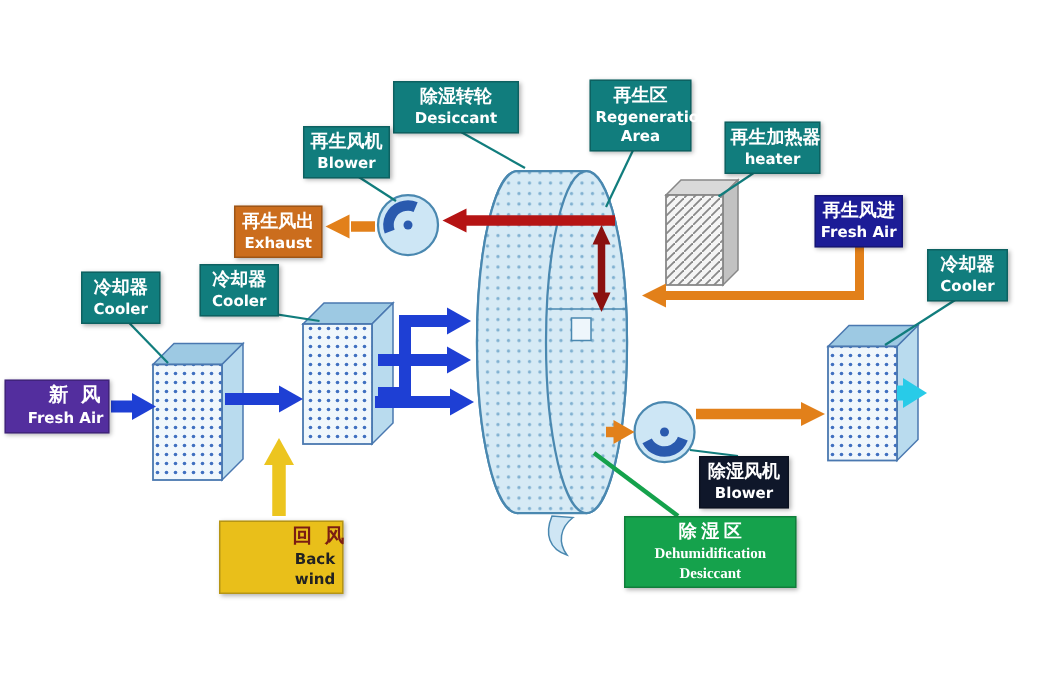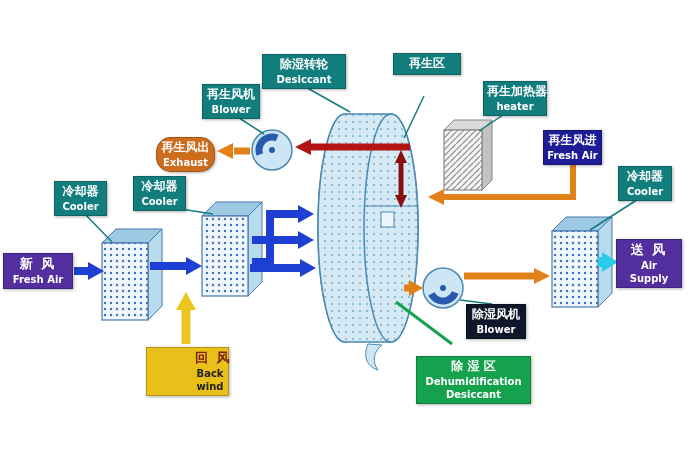--- a/index.html
+++ b/index.html
@@ -10,21 +10,21 @@
   .label {
     position:absolute; color:#fff; text-align:center;
     padding:2px 3px; line-height:1.3;
     border:1px solid rgba(0,0,0,.22);
     box-shadow:1px 1px 3px rgba(0,0,0,.3);
   }
   .label .zh { font-size:12px; font-weight:bold; white-space:nowrap; }
   .label .en { font-size:10px; font-weight:bold; }
   .label.big .zh { font-size:13px; letter-spacing:2px; }
   .teal    { background:#117d7d; }
-  .orange  { background:#cb6d1d;border-radius:15px; }
+  .orange  { background:#cb6d1d; }
   .navy    { background:#1c1c96; }
   .purple  { background:#532e9e; }
   .yellowbg{ background:#e9bf1a;padding-left:48px; }
   .dkgreen { background:#0f172a; }
   .green   { background:#15a24c; }
   .yellowbg .zh { color:#7a1d12; }
   .yellowbg .en { color:#222; }
 </style>
 </head>
 <body>
@@ -153,20 +153,21 @@
     </g>
   </svg>
 
   <div class="label teal" style="left:262px; top:54px; width:84px;">
     <div class="zh">除湿转轮</div>
     <div class="en">Desiccant</div>
   </div>
 
   <div class="label teal" style="left:393px; top:53px; width:68px;">
     <div class="zh">再生区</div>
+    <div class="en">Regeneration Area</div>
   </div>
 
   <div class="label teal" style="left:202px; top:84px; width:58px;">
     <div class="zh">再生风机</div>
     <div class="en">Blower</div>
   </div>
 
   <div class="label teal" style="left:483px; top:81px; width:64px;">
     <div class="zh">再生加热器</div>
     <div class="en">heater</div>
@@ -190,38 +191,34 @@
   <div class="label teal" style="left:133px; top:176px; width:53px;">
     <div class="zh">冷却器</div>
     <div class="en">Cooler</div>
   </div>
 
   <div class="label teal" style="left:618px; top:166px; width:54px;">
     <div class="zh">冷却器</div>
     <div class="en">Cooler</div>
   </div>
 
-  <div class="label purple big" style="left:3px; top:253px; width:70px;">
+  <div class="label purple big" style="left:3px; top:253px; width:70px;text-align:right;">
     <div class="zh">新  风</div>
     <div class="en">Fresh Air</div>
   </div>
 
   <div class="label yellowbg big" style="left:146px; top:347px; width:83px;">
     <div class="zh">回  风</div>
     <div class="en">Back wind</div>
   </div>
 
   <div class="label dkgreen" style="left:466px; top:304px; width:60px;">
     <div class="zh">除湿风机</div>
     <div class="en">Blower</div>
   </div>
 
-  <div class="label green" style="left:416px; top:356px; width:115px;">
+  <div class="label green" style="left:416px; top:344px; width:115px;font-family:Liberation Serif, serif;">
     <div class="zh">除 湿 区</div>
     <div class="en">Dehumidification Desiccant</div>
   </div>
 
-  <div class="label purple big" style="left:616px; top:239px; width:66px;">
-    <div class="zh">送 风</div>
-    <div class="en">Air Supply</div>
-  </div>
 
 </div>
 
 </body></html>

